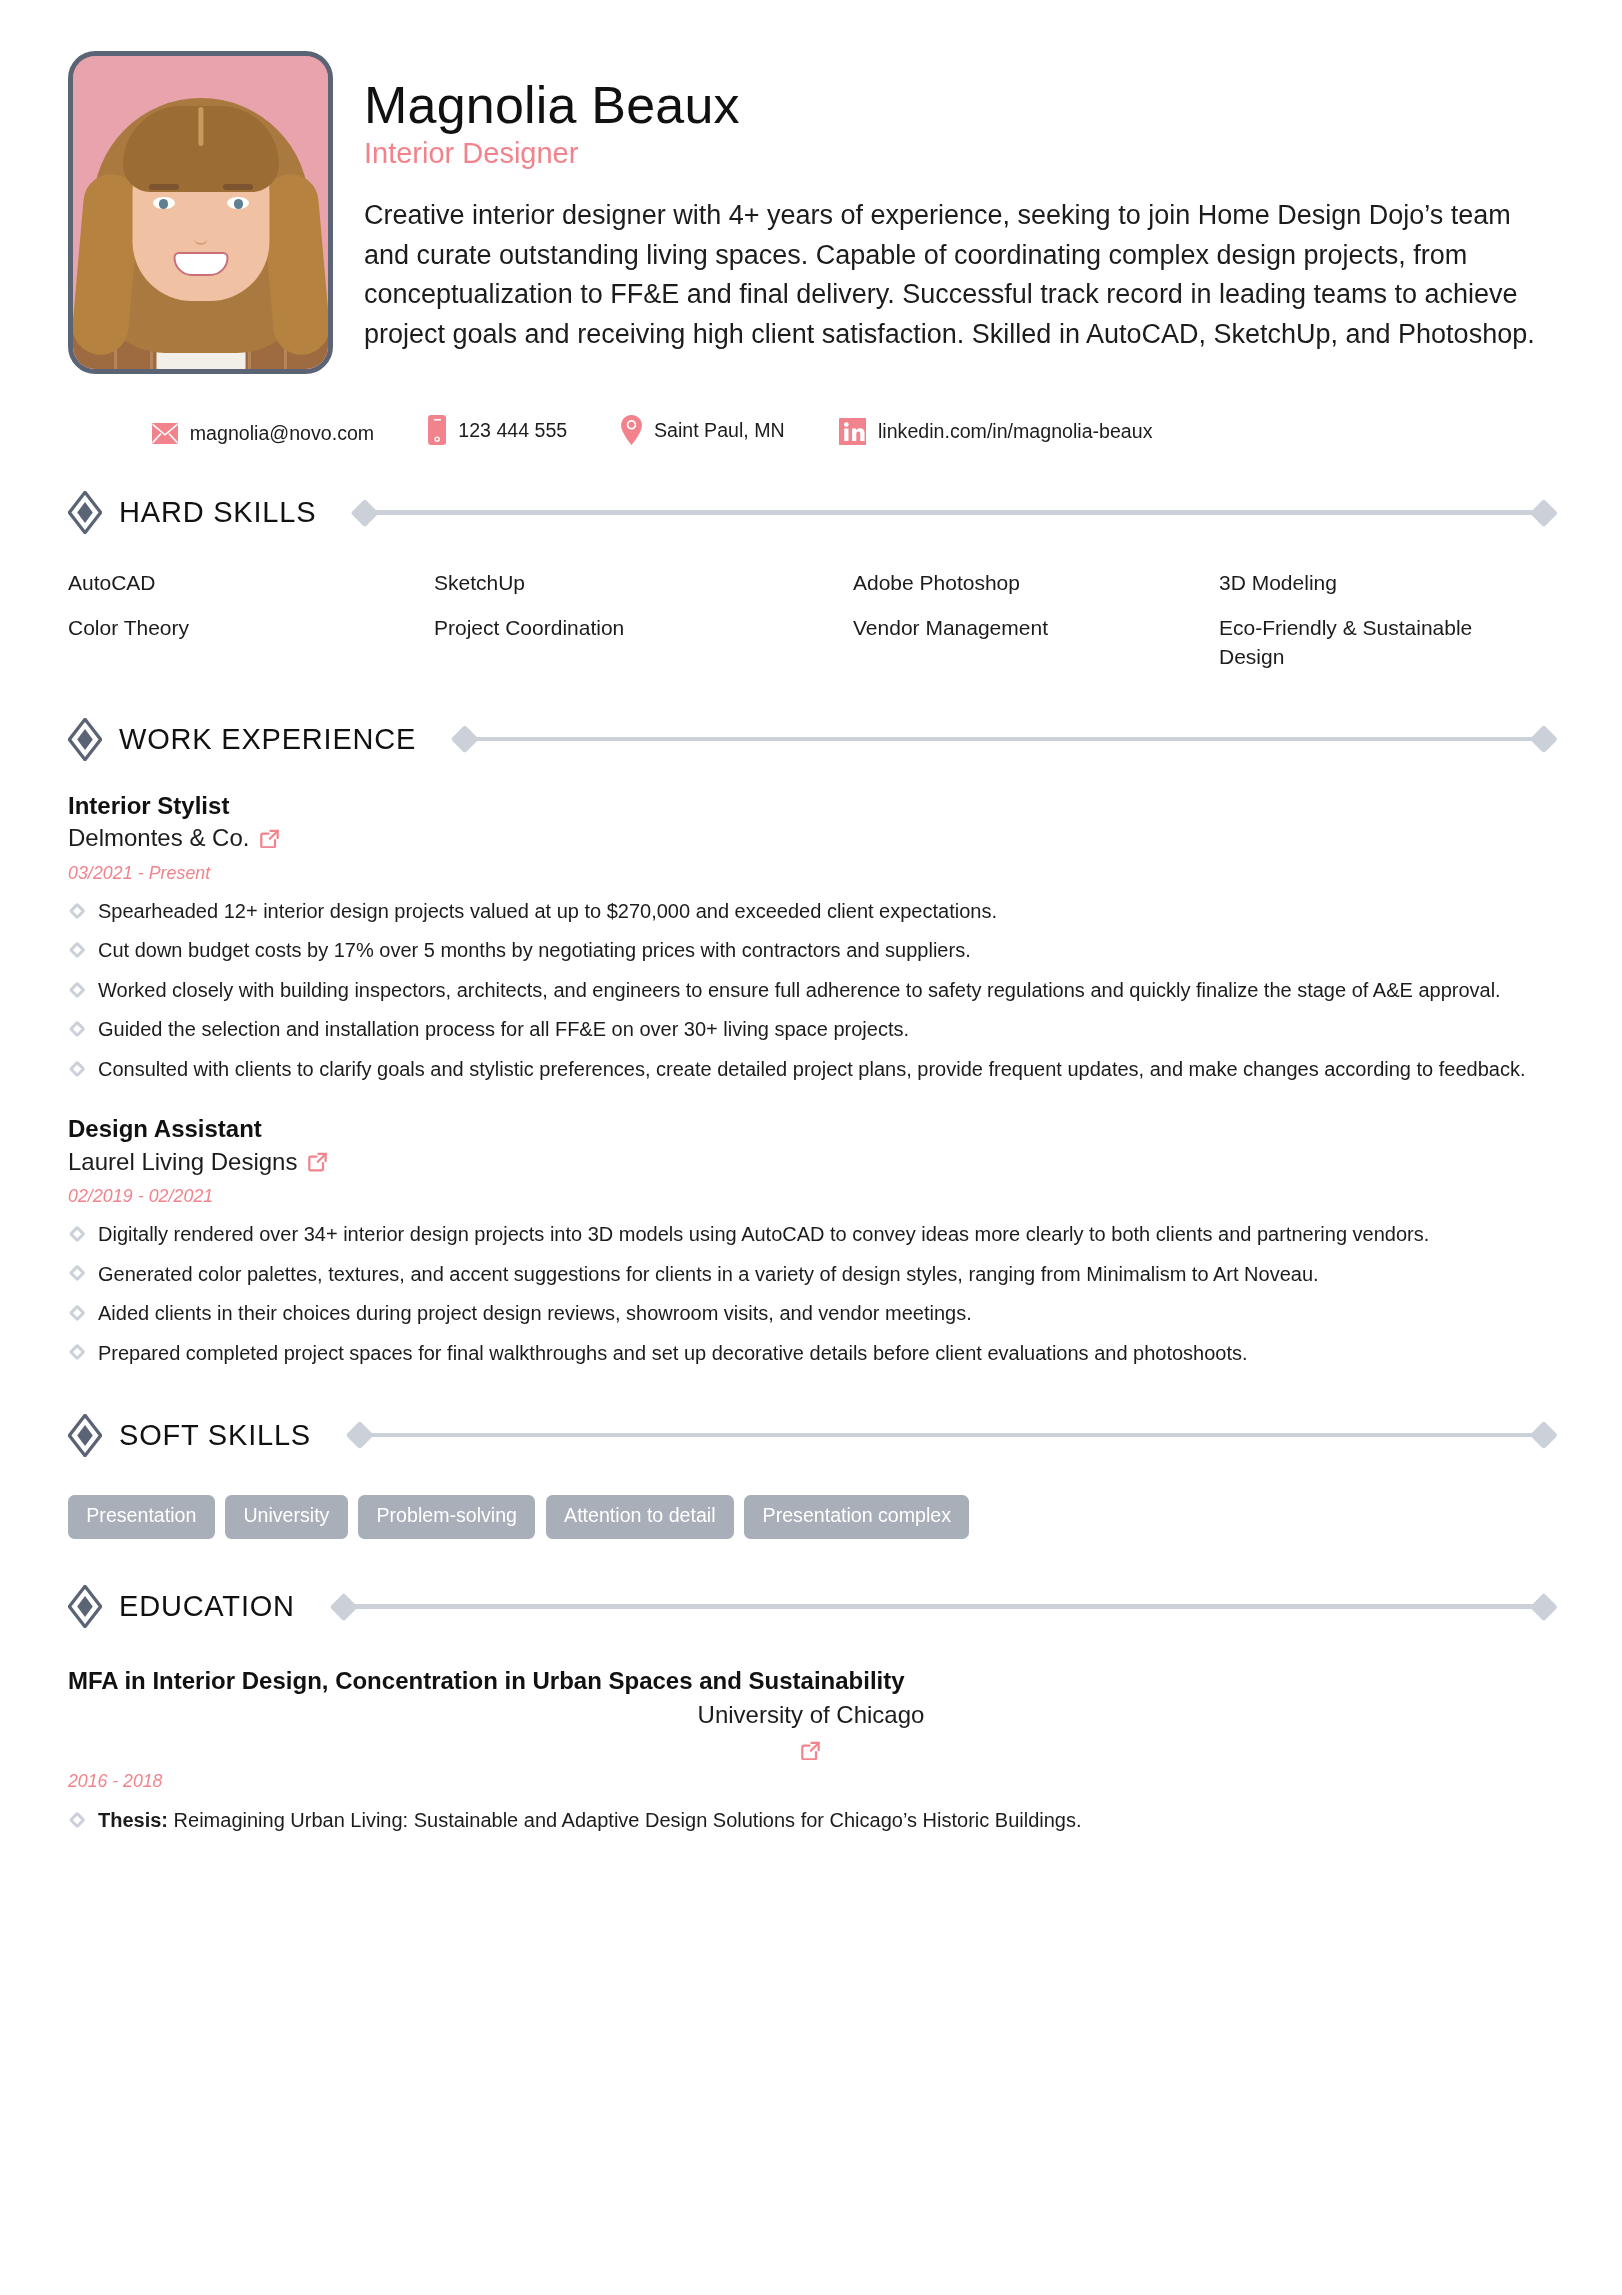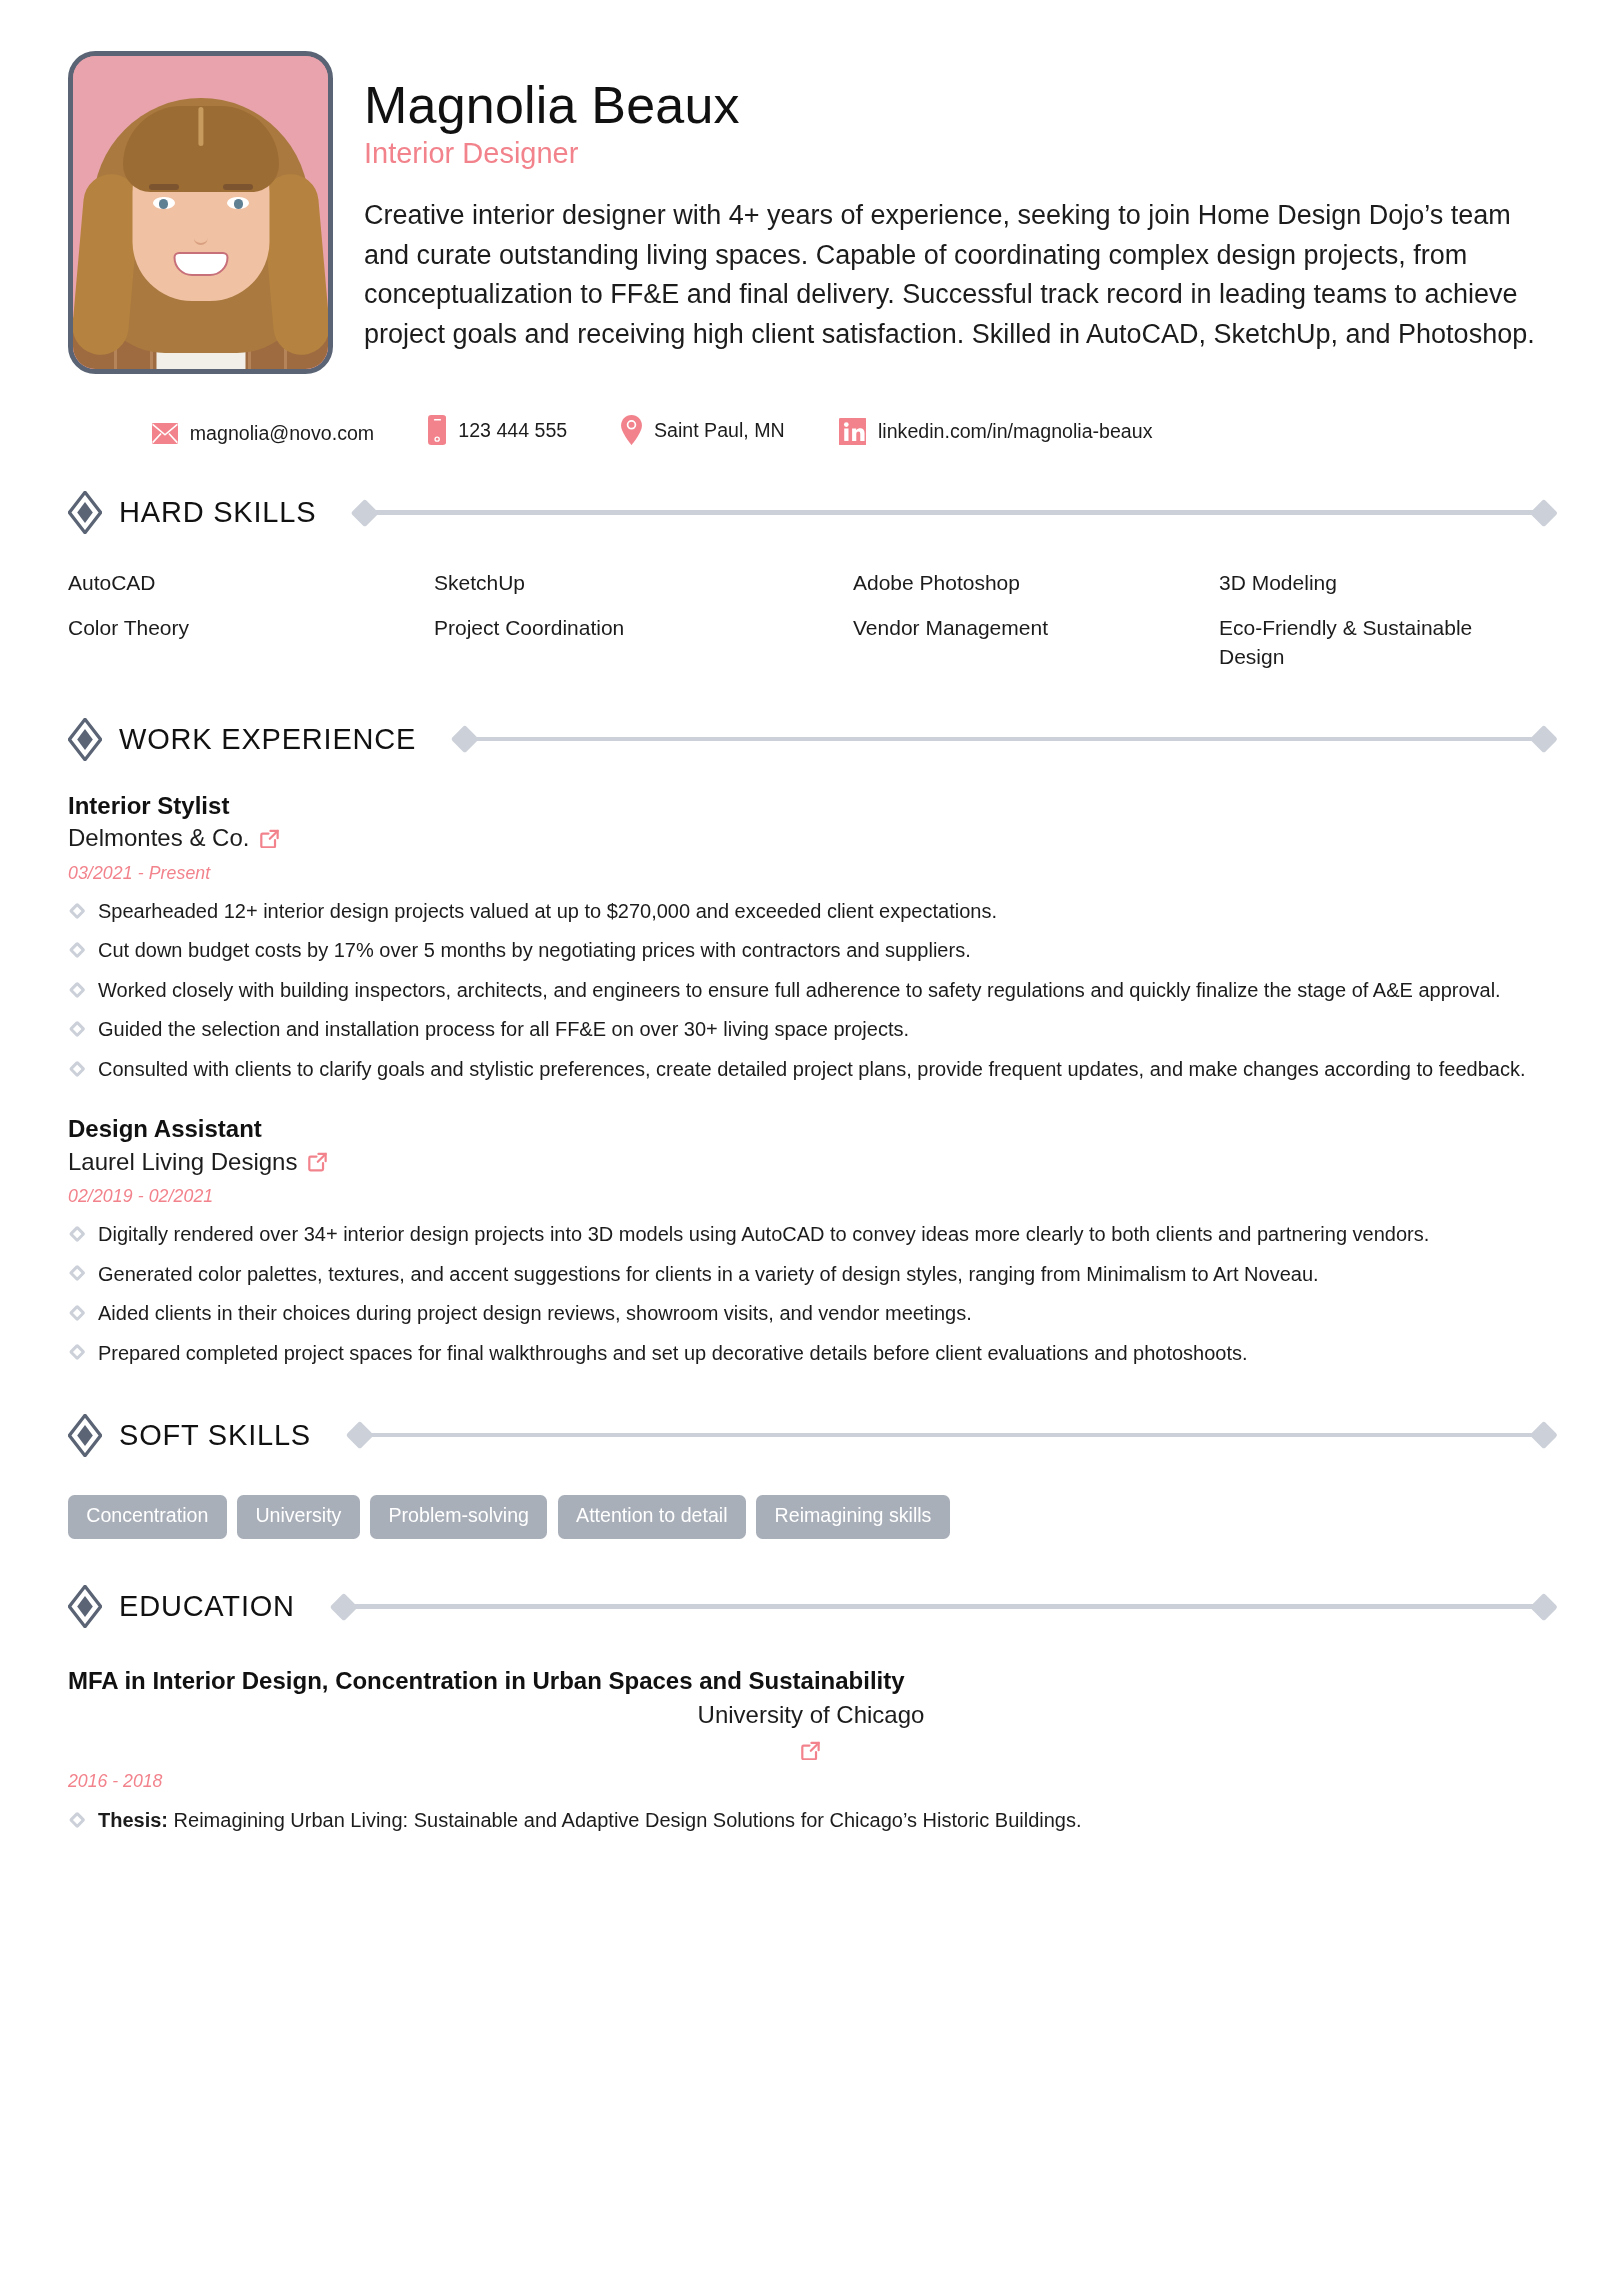--- a/index.html
+++ b/index.html
@@ -525,25 +525,25 @@
         <path d="M26 17 L38 33 L26 49 L14 33 Z" fill="#5a6475"></path>
       </svg>
       <span class="sec-title">SOFT SKILLS</span>
       <span class="sec-rule">
         <span class="rule-dia"></span>
         <span class="rule-line"></span>
         <span class="rule-dia"></span>
       </span>
     </div>
     <div class="pills">
-      <span class="pill">Concentration</span>
+      <span class="pill">Presentation</span>
       <span class="pill">University</span>
       <span class="pill">Problem-solving</span>
       <span class="pill">Attention to detail</span>
-      <span class="pill">Reimagining skills</span>
+      <span class="pill">Presentation complex</span>
     </div>
   </div>
 
   <div class="section">
     <div class="sec-head">
       <svg class="sec-diamond" width="34" height="43" viewBox="0 0 52 66">
         <path d="M26 2 L50 33 L26 64 L2 33 Z" fill="none" stroke="#5a6475" stroke-width="5"></path>
         <path d="M26 17 L38 33 L26 49 L14 33 Z" fill="#5a6475"></path>
       </svg>
       <span class="sec-title">EDUCATION</span>

